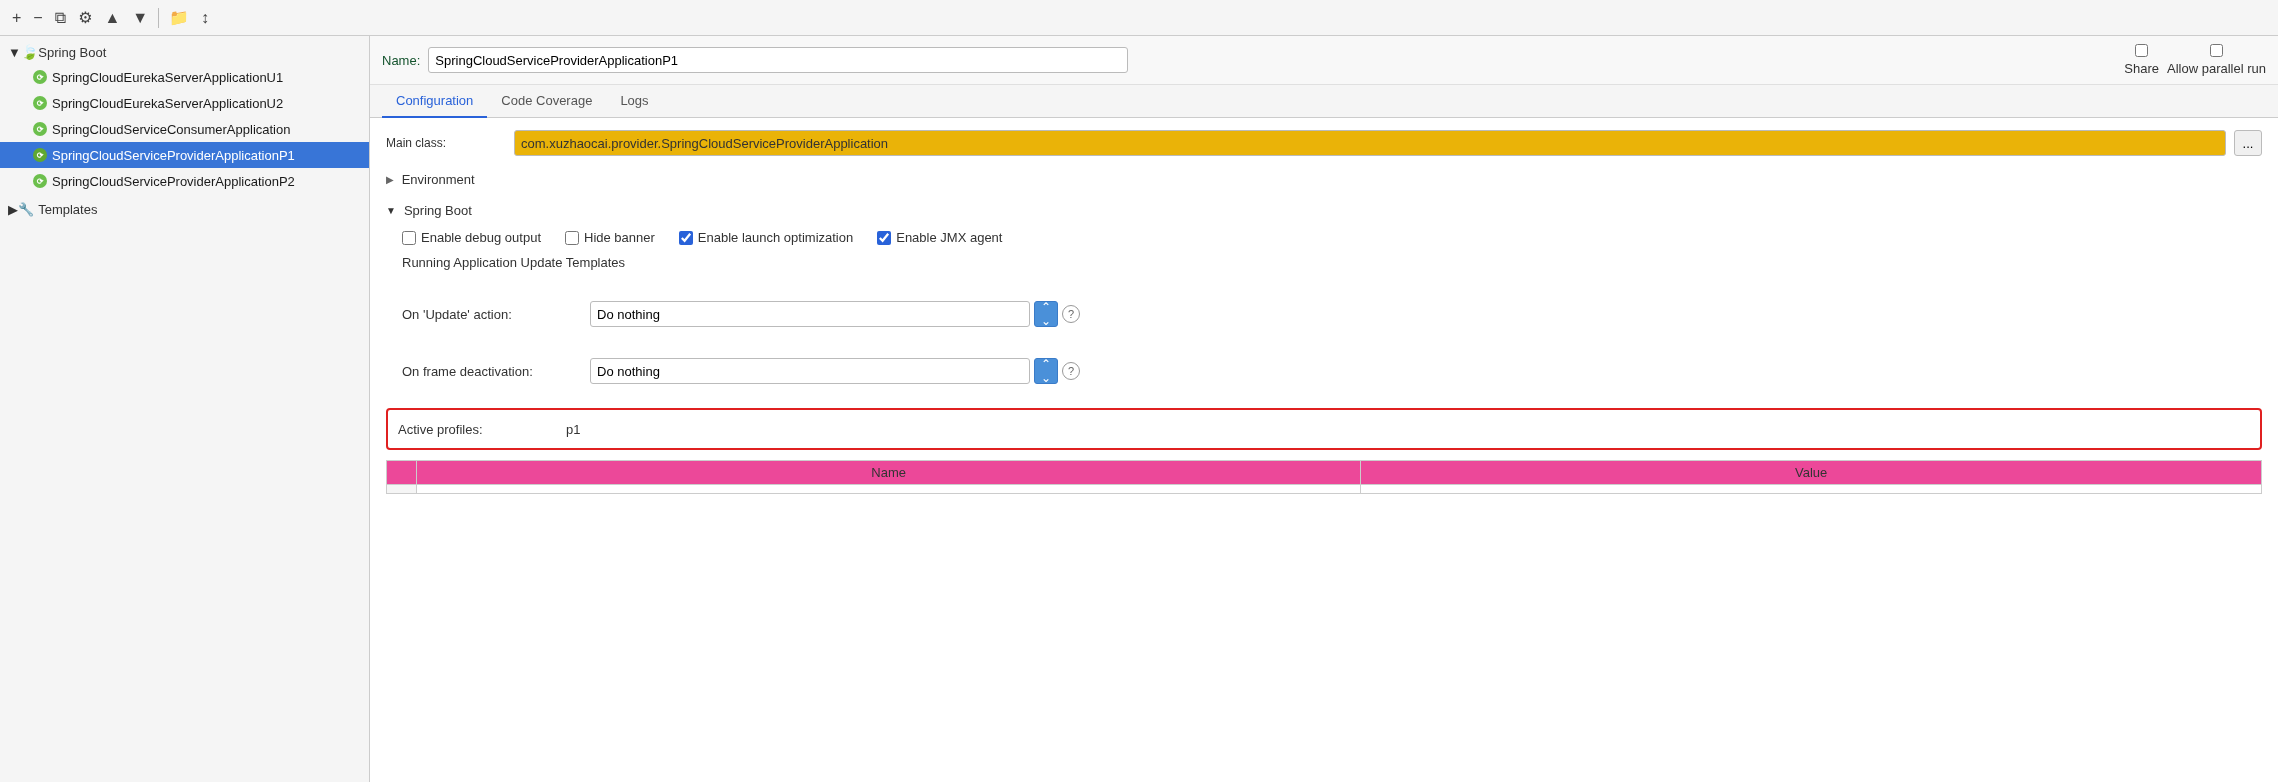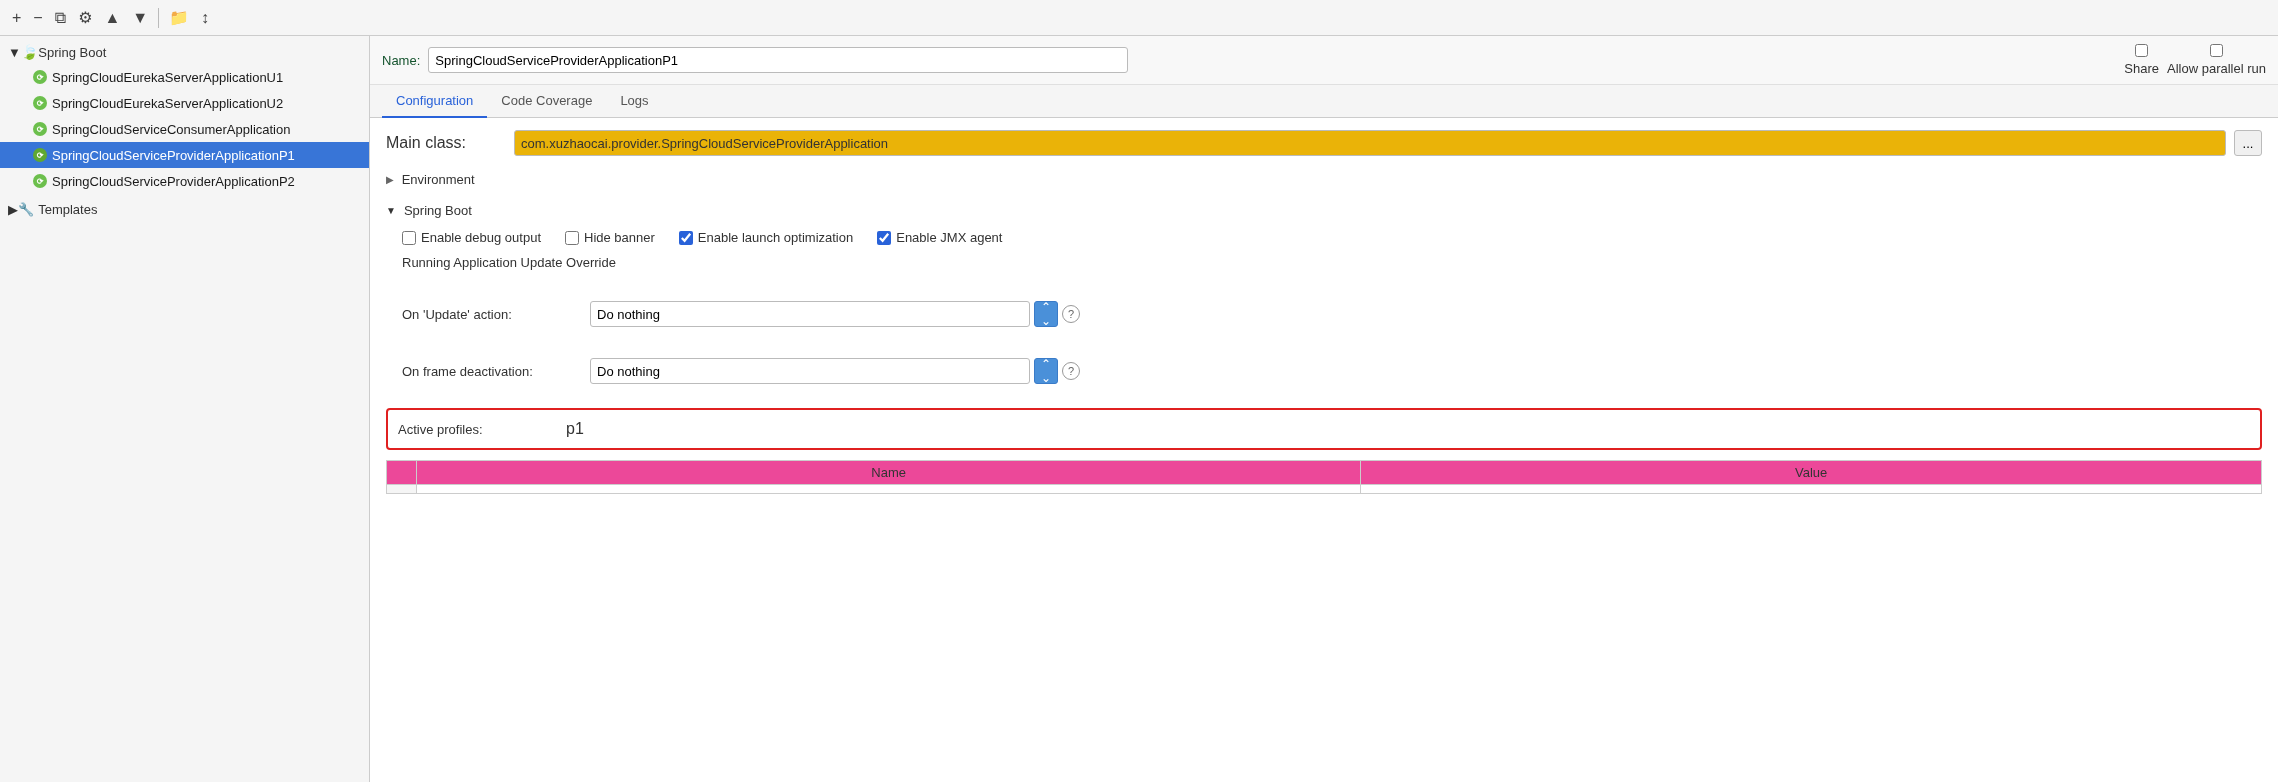--- a/index.html
+++ b/index.html
@@ -179,21 +179,21 @@
 
     
     .config-row {
       display: flex;
       align-items: center;
       margin-bottom: 10px;
       gap: 8px;
     }
     .config-row-label {
       min-width: 120px;
-      font-size: 16px;
+      font-size: 12px;
       color: #333;
     }
     .config-row-value {
       flex: 1;
       height: 26px;
       border: 1px solid #bbb;
       border-radius: 3px;
       padding: 2px 6px;
       font-size: 13px;
       background: #eab308;
@@ -324,21 +324,21 @@
       min-width: 160px;
       font-size: 13px;
       color: #333;
     }
     .active-profiles-input {
       flex: 1;
       max-width: 320px;
       height: 26px;
       border: none;
       outline: none;
-      font-size: 16px;
+      font-size: 13px;
       color: #333;
       background: transparent;
     }
 
     
     .override-label {
       font-size: 13px;
       color: #333;
       margin-bottom: 6px;
     }
@@ -501,21 +501,21 @@
           <label class="cb-item">
             <input type="checkbox" class="cb-blue" checked="" style="">
             <span>Enable launch optimization</span>
           </label>
           <label class="cb-item">
             <input type="checkbox" class="cb-blue" checked="" style="">
             <span>Enable JMX agent</span>
           </label>
         </div>
 
-        <div class="policies-label">Running Application Update Override</div>
+        <div class="policies-label">Running Application Update Templates</div>
 
         <div class="policy-row">
           <span class="policy-row-label">On 'Update' action:</span>
           <div class="policy-select-wrapper">
             <select class="policy-select">
               <option>Do nothing</option>
             </select>
             <button class="select-chevron-btn">⌃<br>⌄</button>
             <span class="help-icon">?</span>
           </div>

